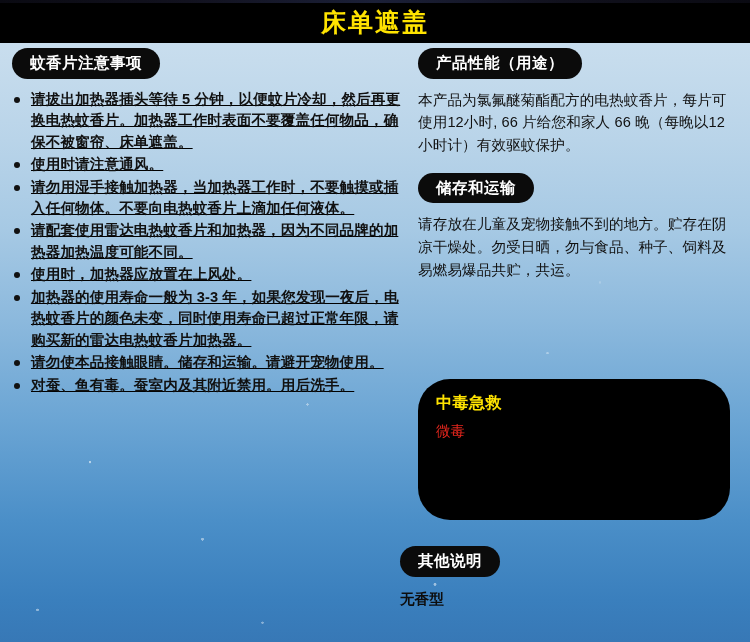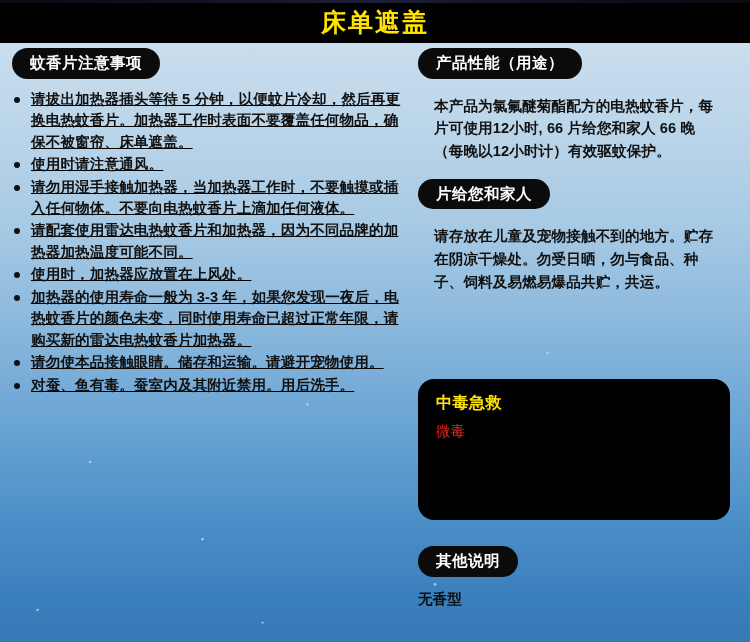--- a/index.html
+++ b/index.html
@@ -129,35 +129,35 @@
     width: 6px;
     height: 6px;
     border-radius: 50%;
     background: #111111;
   }
 
   
   .para {
     color: #111111;
     font-size: 14.6px;
-    font-weight: bold;
+    font-weight: normal;
     line-height: 1.55;
     letter-spacing: 0.1px;
-    margin: 16px;
+    margin: 0;
   }
 
   
   .alert-card {
     position: absolute;
     left: 418px;
     top: 379px;
     width: 312px;
     height: 141px;
     background: #000000;
-    border-radius: 16px;
+    border-radius: 32px;
     box-sizing: border-box;
     padding: 14px 18px 12px 18px;
   }
   .alert-title {
     color: #ffe300;
     font-size: 16px;
     font-weight: bold;
     line-height: 1.2;
     margin: 0 0 9px 0;
     letter-spacing: 0.5px;
@@ -173,21 +173,21 @@
     color: #e4261d;
     font-size: 14.6px;
     font-weight: normal;
     line-height: 1.42;
     margin: 0;
   }
 
   
   .other-block {
     position: absolute;
-    left: 418px;
+    left: 400px;
     top: 546px;
     width: 320px;
   }
   .other-body {
     color: #0d0d0d;
     font-size: 14.6px;
     font-weight: bold;
     margin: 12px 0 0 0;
     line-height: 1.4;
   }
@@ -227,21 +227,21 @@
 
     <div class="rblock">
       <div class="pill-wrap">
         <span class="pill">产品性能（用途）</span>
       </div>
       <p class="para">本产品为氯氟醚菊酯配方的电热蚊香片，每片可使用12小时, 66 片给您和家人 66 晚（每晚以12小时计）有效驱蚊保护。</p>
     </div>
 
     <div class="rblock">
       <div class="pill-wrap sp-top">
-        <span class="pill">片给您和家人</span>
+        <span class="pill">储存和运输</span>
       </div>
       <p class="para">请存放在儿童及宠物接触不到的地方。贮存在阴凉干燥处。勿受日晒，勿与食品、种子、饲料及易燃易爆品共贮，共运。</p>
     </div>
 
   </div>
 
   <div class="alert-card">
     <div class="alert-title">中毒急救</div>
     <p class="alert-warn">微毒</p>
   </div>

